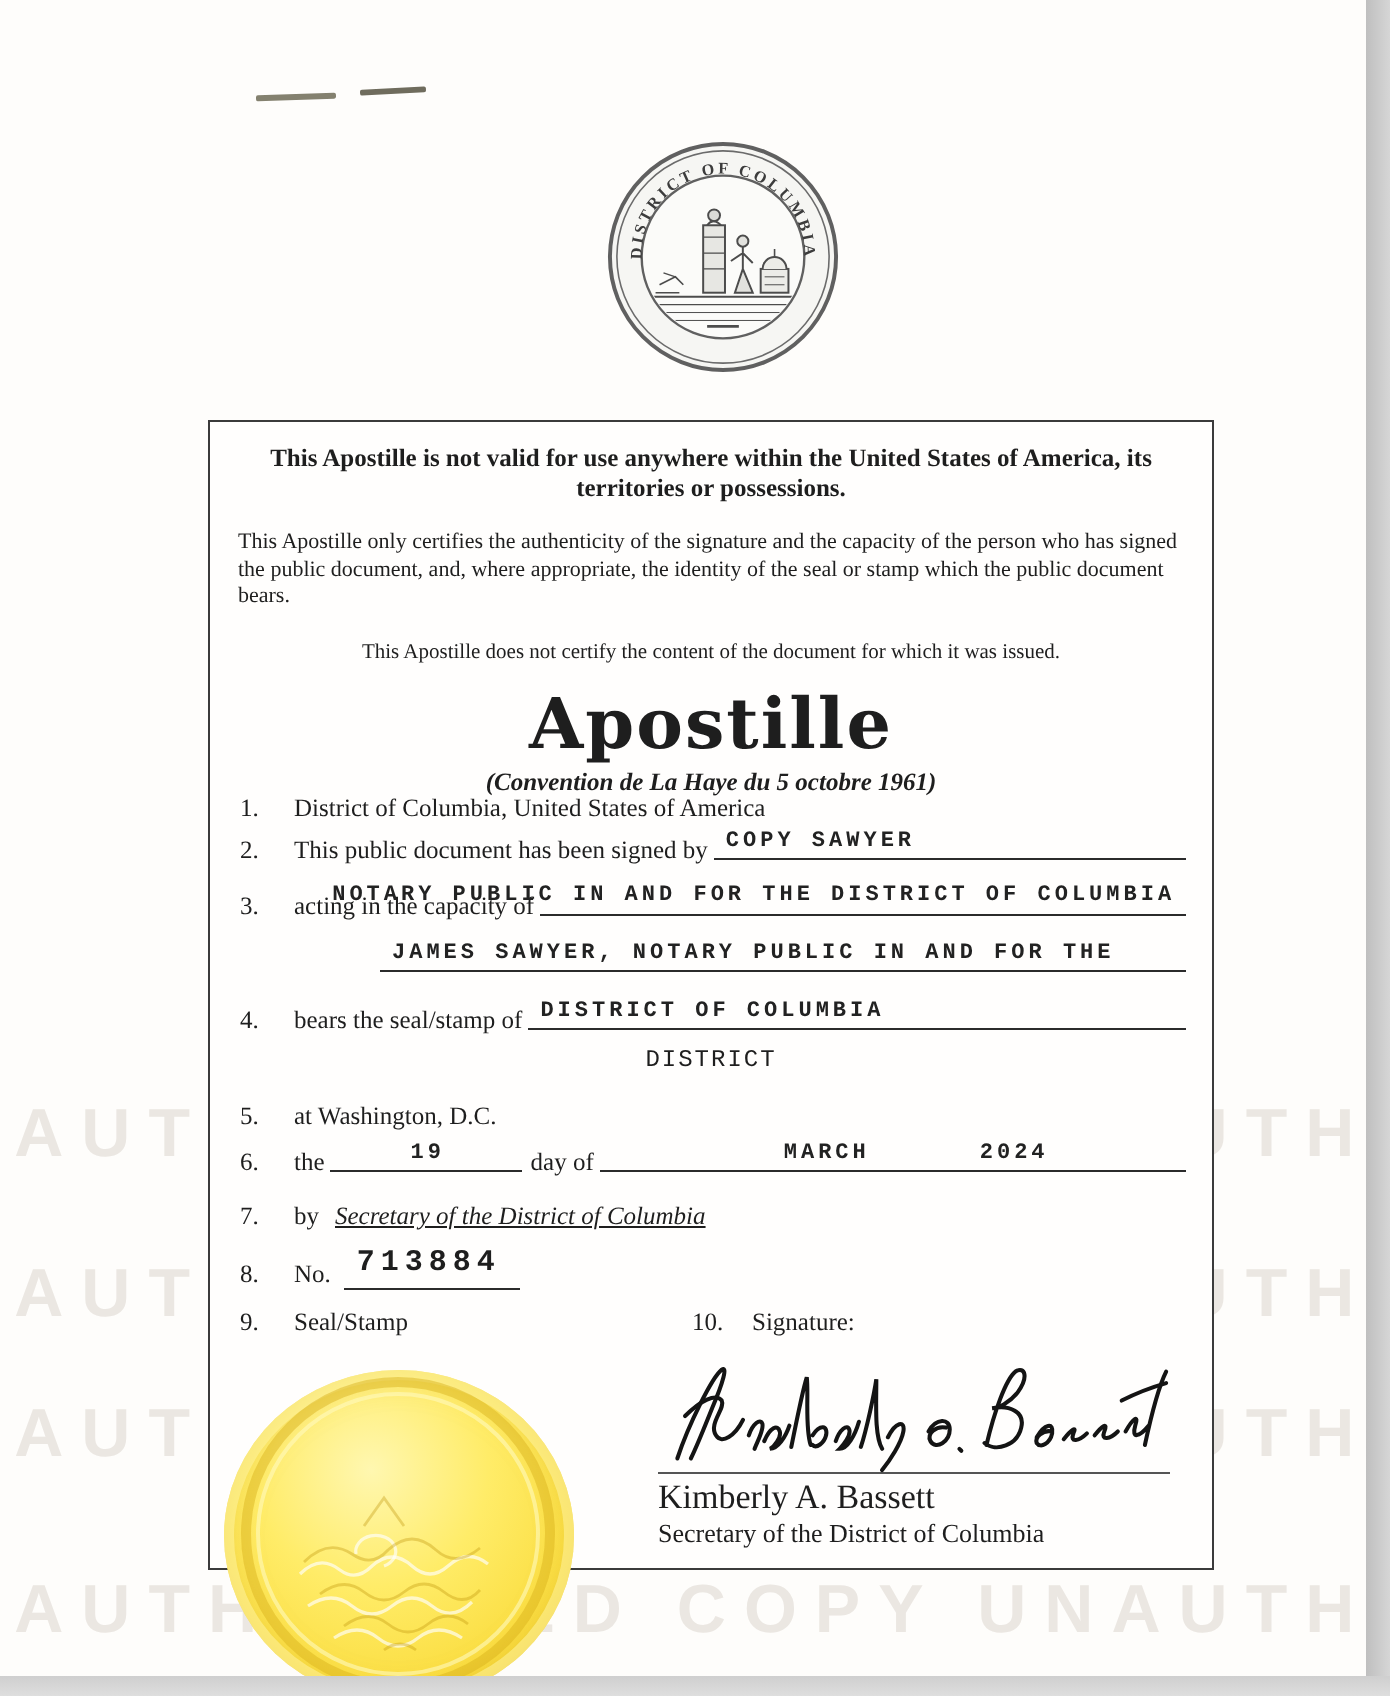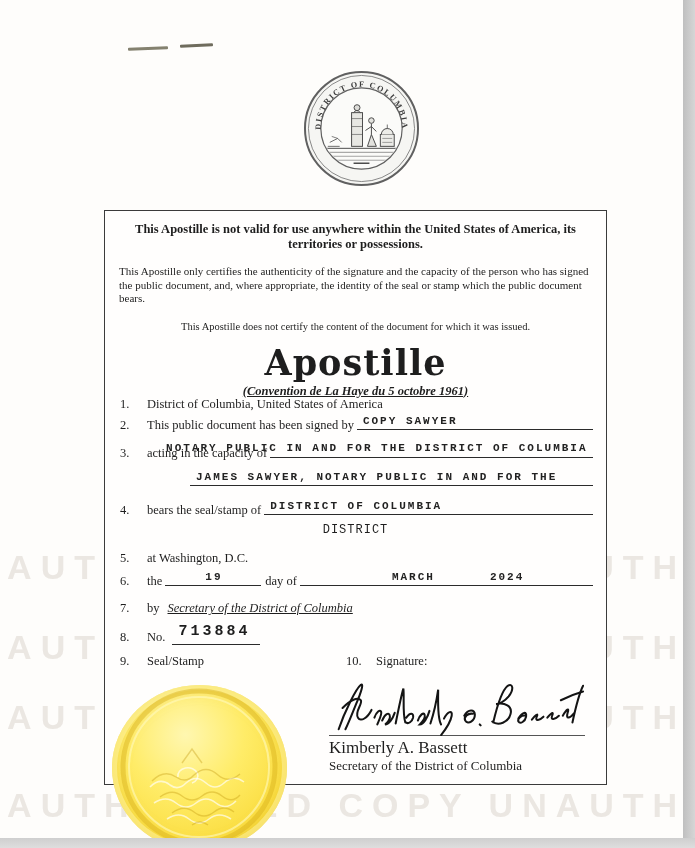--- a/index.html
+++ b/index.html
@@ -27,21 +27,21 @@
   
   .box{
     position:absolute; left:104px; top:210px; width:503px; height:575px;
     border:1.5px solid #3b3b3b; background:#fffefd; z-index:2; box-sizing:border-box;
   }
   .headline{margin:11px 28px 0; text-align:center; font-weight:bold; font-size:12.5px; line-height:15px;}
   .para1{margin:13px 14px 0; font-size:11px; line-height:13.5px;}
   .para2{margin:15px 14px 0; text-align:center; font-size:10.5px;}
   .big-title{margin-top:12px; text-align:center; font-family:"DejaVu Serif", serif;
     font-weight:bold; font-size:35px; line-height:38px; letter-spacing:1px;}
-  .subtitle{text-align:center; font-weight:bold; font-style:italic; font-size:12.5px; margin-top:2px;text-decoration:underline;}
+  .subtitle{text-align:center; font-weight:bold; font-style:italic; font-size:12.5px; margin-top:2px;}
   
   .row{position:absolute; left:15px; right:13px; display:flex; align-items:flex-end; height:21px; font-size:12.5px;}
   .row .num{flex:0 0 27px;}
   .row .lbl{white-space:nowrap; padding-right:3px;}
   .fill{flex:1 1 auto; position:relative; border-bottom:1.2px solid #2b2b2b; height:100%; margin-bottom:3px;}
   .typed{position:absolute; bottom:2px; left:6px; font-family:"Liberation Mono", monospace;
     font-size:11px; font-weight:bold; letter-spacing:2px; white-space:nowrap; color:#222;}
   .r1{top:180px;}
   .r2{top:196px; height:26px;}
   .r3a{top:222px; height:28px;}

